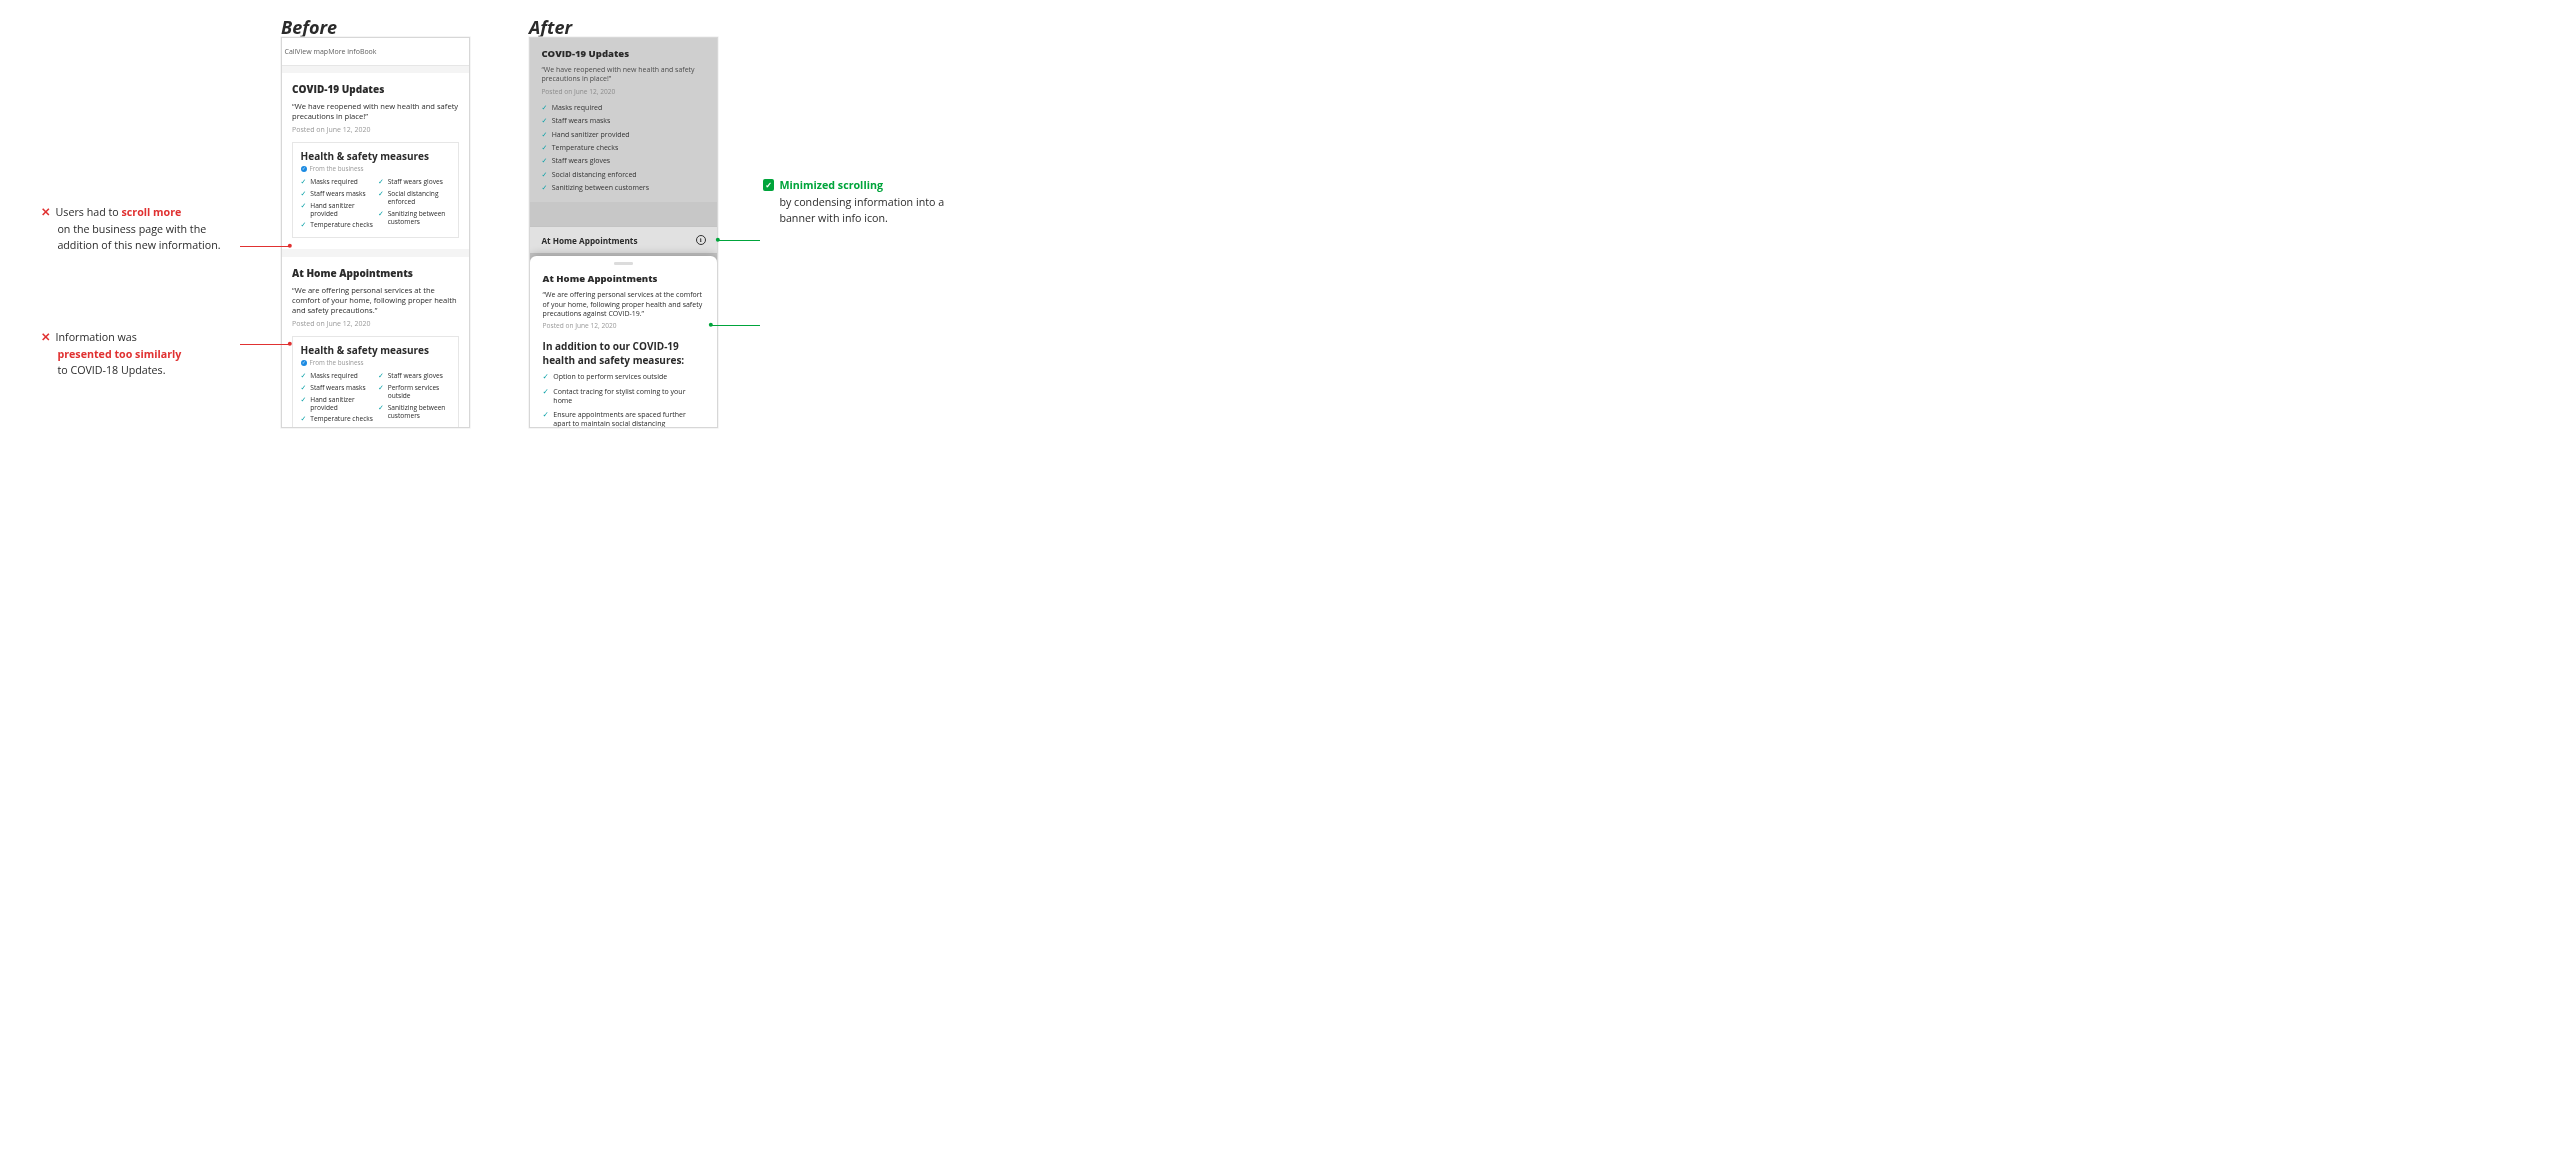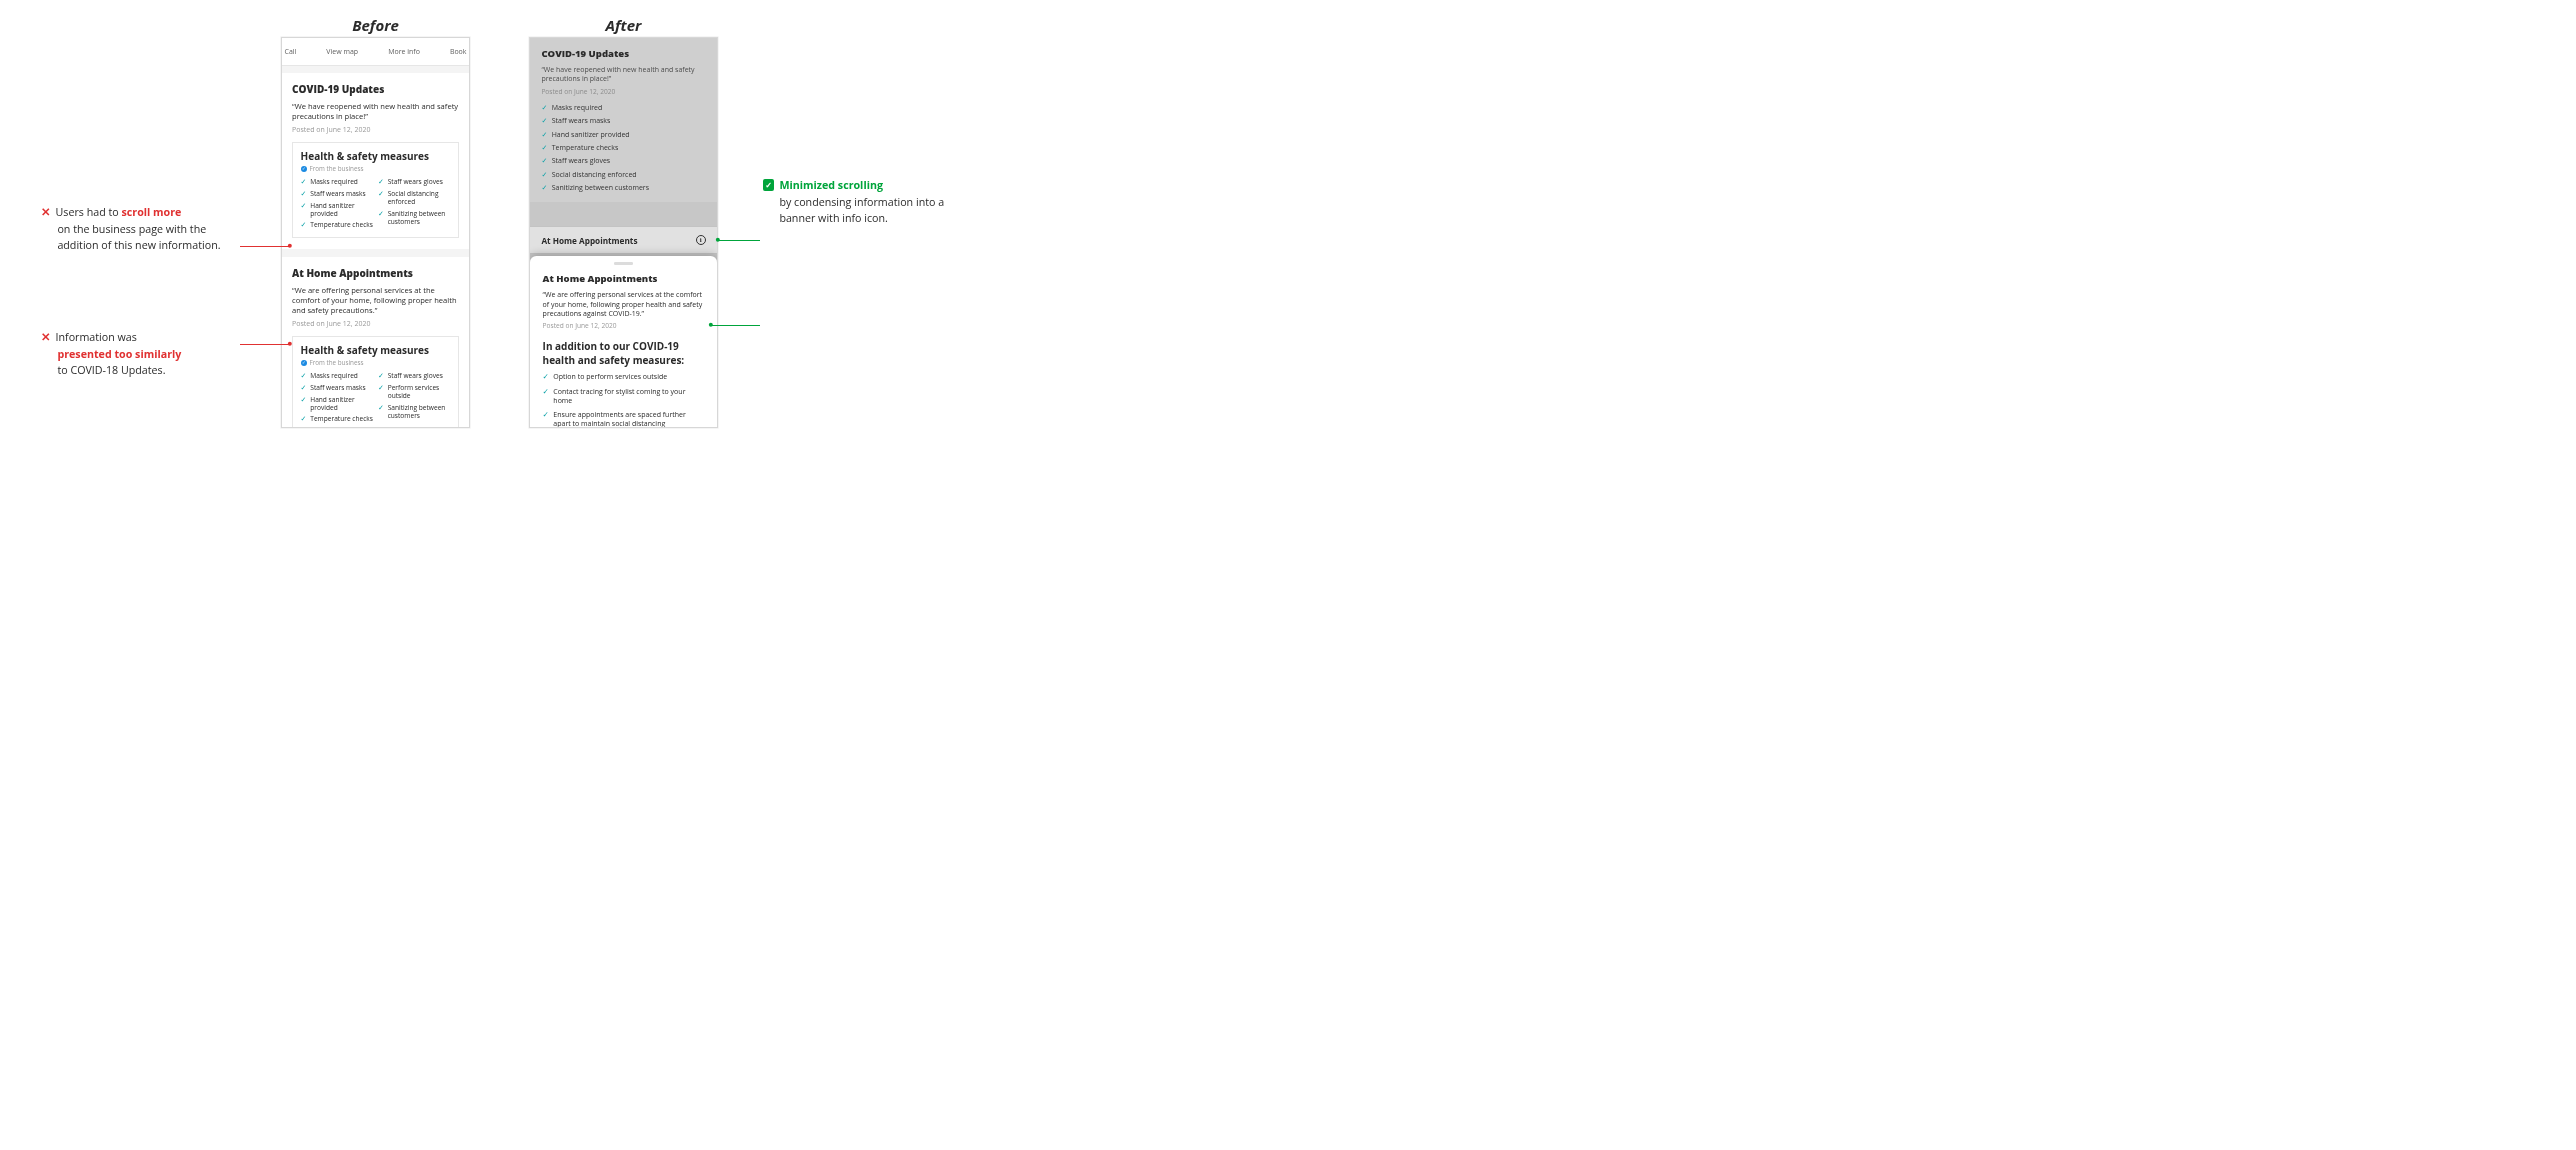--- a/index.html
+++ b/index.html
@@ -30,22 +30,21 @@
     position:relative;
     margin:0;
     background:var(--bg-page);
   }
   
   .col-header{
     position:absolute;
     top:15px;
     font-style:italic;
     font-weight:700;
-    font-size:15px;
-    text-align:center;
+    font-size:18px;
   }
   .col-header.before{left:281px;width:189px;}
   .col-header.after{left:529px;width:189px;}
 
   
   .phone{
     position:absolute;
     top:37px;
     width:189px;
     height:391px;
@@ -53,21 +52,21 @@
     border:0.6px solid #d7d7d7;
     overflow:hidden;
     box-shadow:0 0 0 0.6px #efefef;
   }
   .phone.before{left:281px;}
   .phone.after{left:529px;}
 
   
   .tab-row{
     display:flex;
-    justify-content:space-between;
+    justify-content:flex-start;
     padding:6.3px 2.5px;
     background:#ffffff;
     font-size:7px;
     color:var(--text-medium);
     border-bottom:0.6px solid var(--border);
   }
   .tab-row span{padding:2.5px 0;}
   .card{
     background:#ffffff;
     margin:7.6px 0 0 0;

